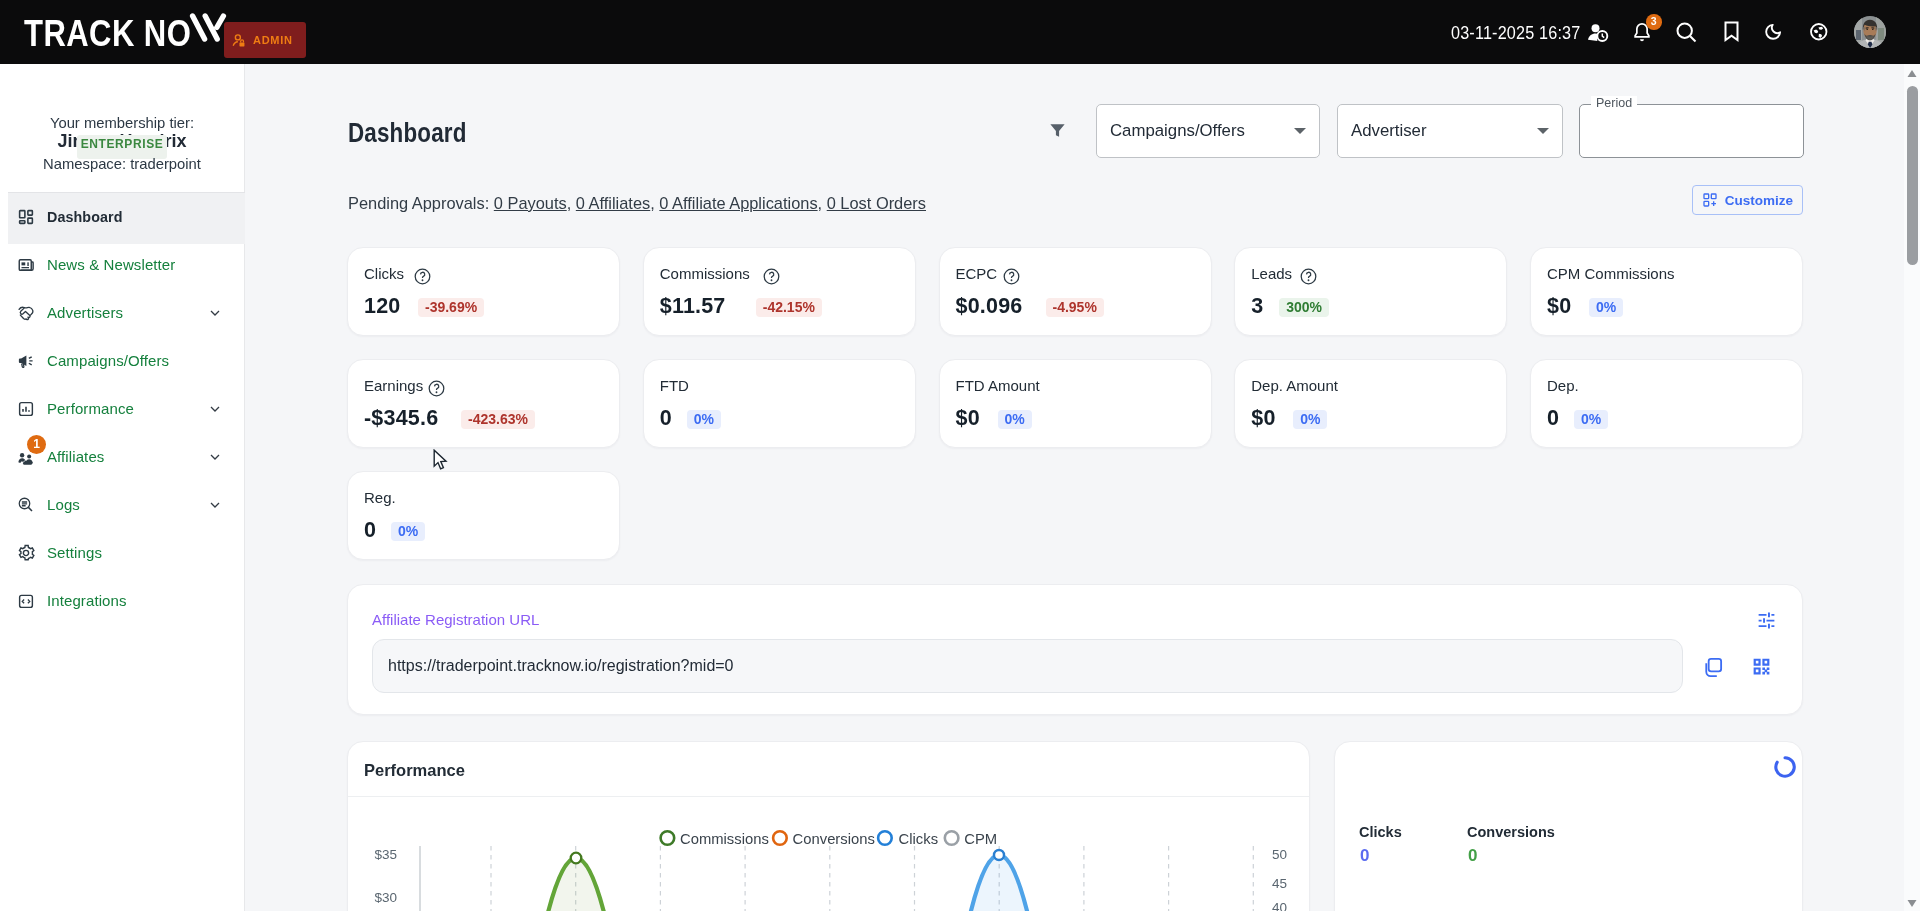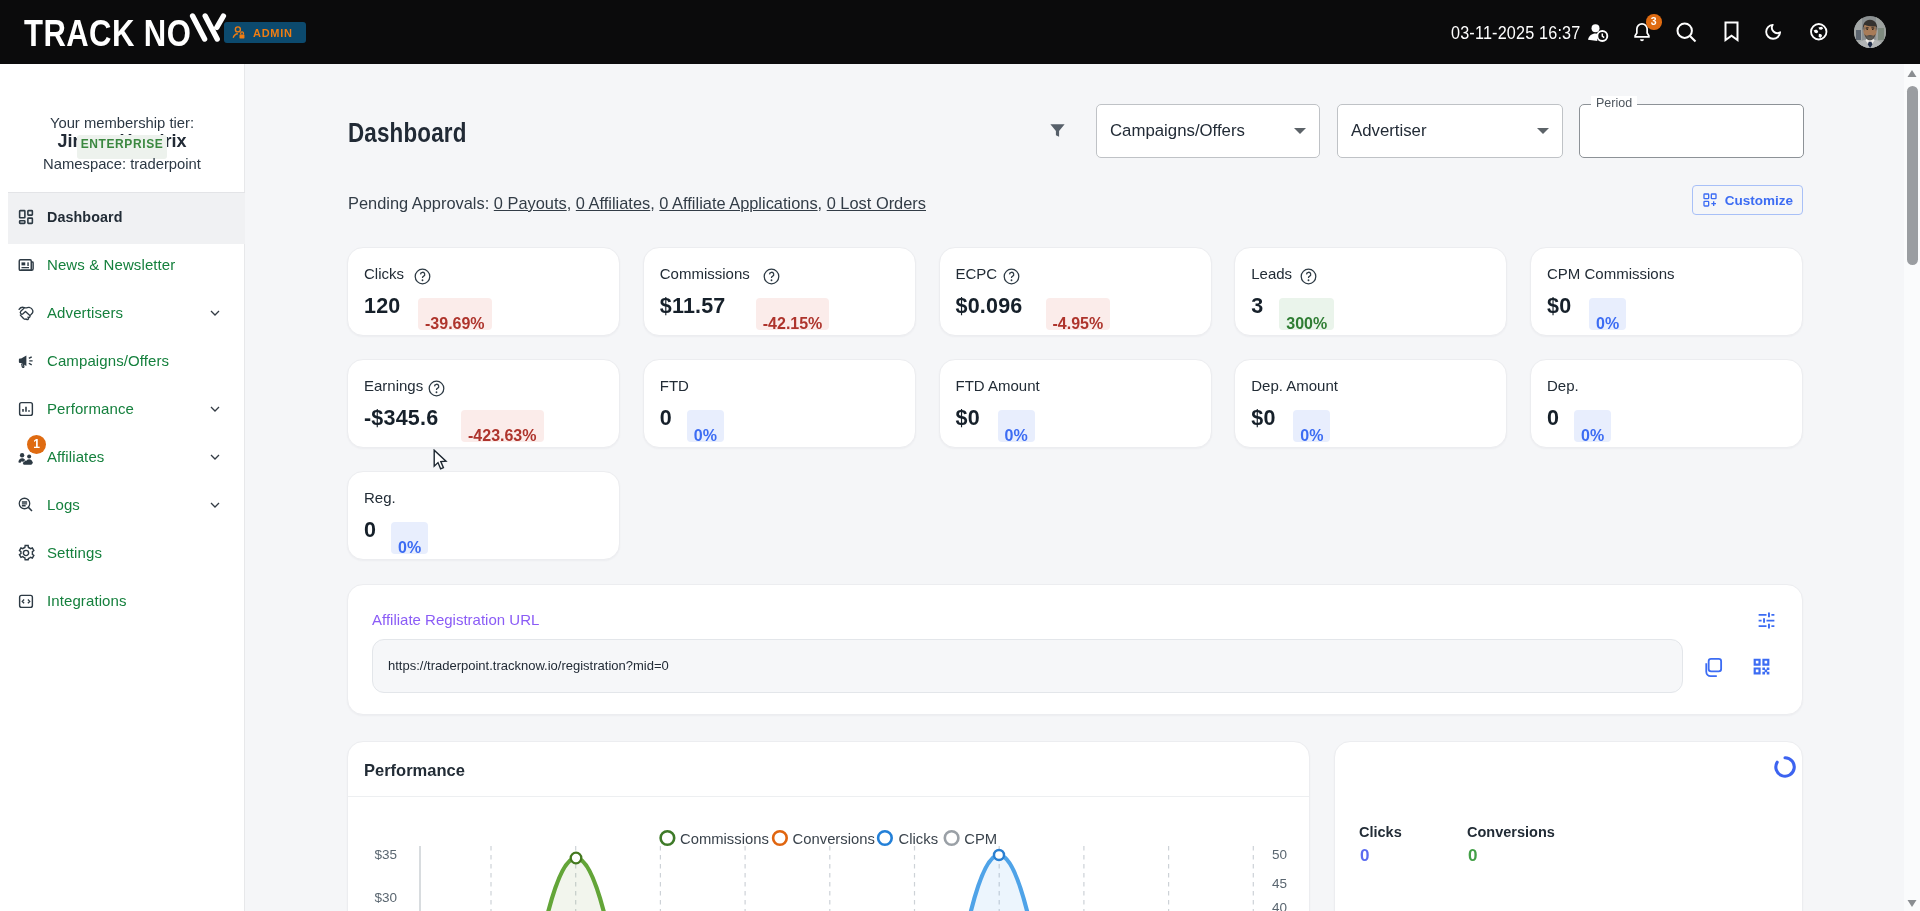--- a/index.html
+++ b/index.html
@@ -3,21 +3,21 @@
 <meta charset="utf-8">
 <style>
 * { margin:0; padding:0; box-sizing:border-box; }
 html,body { width:1920px; height:911px; }
 body { position:relative; overflow:hidden; background:#f5f6f8; font-family:"Liberation Sans", sans-serif; color:#1d2630; }
 .abs { position:absolute; }
 
 
 .header { position:absolute; left:0; top:0; width:1920px; height:64px; background:#0b0b0c; }
 .logo { position:absolute; left:24px; top:13px; color:#fff; font-size:36px; font-weight:bold; letter-spacing:0.5px; white-space:nowrap; transform:scaleX(0.862); transform-origin:0 0; }
-.adminbadge { position:absolute; left:224px; top:22px; width:82px; height:21px; background:#0c4a6e; border-radius:3px; display:flex; align-items:center; padding-left:7px; }
+.adminbadge { position:absolute; left:224px; top:22px; width:82px; height:36px; background:#7f1d1d; border-radius:3px; display:flex; align-items:center; padding-left:7px; }
 .adminbadge .txt { color:#ef7d13; font-size:11px; font-weight:bold; letter-spacing:0.7px; margin-left:7px; }
 .hdate { position:absolute; left:1451px; top:22px; color:#fff; font-size:18.5px; letter-spacing:0.2px; transform:scaleX(0.875); transform-origin:0 0; }
 .hicon { position:absolute; top:0; }
 
 
 .sidebar { position:absolute; left:0; top:64px; width:245px; height:847px; background:#fff; border-right:1px solid #e7e8ea; }
 .sb-name { position:absolute; top:90px; left:0; width:244px; text-align:center; font-size:18px; font-weight:bold; color:#222b36;margin-top:41px; }
 .sb-tier { position:absolute; top:115px; left:0; width:244px; text-align:center; font-size:14.8px; color:#2c3844; }
 .sb-ent { position:absolute; top:135px; left:77px; width:90px; height:24px; background:#edf2ed; border-radius:3px; text-align:center; font-size:12px; font-weight:bold; color:#3b8840; letter-spacing:0.6px; line-height:19px; }
 .sb-ns { position:absolute; top:156px; left:0; width:244px; text-align:center; font-size:14.8px; color:#2c3844; }
@@ -38,29 +38,29 @@
 .periodbox .lab { position:absolute; left:11px; top:-9px; background:#fff; padding:0 5px; font-size:12.5px; color:#4e565e; }
 .periodbox .val { position:absolute; left:13px; top:0; line-height:52px; font-size:15.7px; color:#222b36; }
 .custbtn { position:absolute; left:1692px; top:185px; width:111px; height:30px; border:1px solid #a8c0f7; border-radius:4px; background:#f5f6f8; color:#3c6cf3; font-size:13.5px; font-weight:bold; display:flex; align-items:center; justify-content:center; gap:7px; }
 
 
 .card { position:absolute; background:#fff; border:1px solid #ecedf0; border-radius:16px; box-shadow:0 1px 2px rgba(20,30,50,0.04); }
 .sc { width:273px; height:89px; }
 .sc .t { position:absolute; left:16px; top:17px; font-size:15px; color:#222c36; }
 .sc .q { position:absolute; top:19.5px; width:17px; height:17px; }
 .sc .v { position:absolute; left:16px; top:46px; font-size:21.5px; font-weight:bold; color:#16202a; letter-spacing:0.2px; }
-.badge { position:absolute; top:50px; height:19px; border-radius:4px; font-size:16px; font-weight:bold; line-height:19px; padding:16px 7px; }
+.badge { position:absolute; top:50px; height:19px; border-radius:4px; font-size:14px; font-weight:bold; line-height:19px; padding:0 7px; }
 .badge.red { color:#ae342c; background:#fbecea; }
 .badge.green { color:#2f7d33; background:#eaf4eb; }
 .badge.blue { color:#3c6cf3; background:#e8eefd; }
 
 
 .urlcard { left:347px; top:584px; width:1456px; height:131px; }
 .urlcard .lab { position:absolute; left:24px; top:26px; font-size:15px; color:#8b5cf6; }
-.urlinput { position:absolute; left:24px; top:54px; width:1311px; height:54px; background:#f6f7f9; border:1px solid #e3e6ea; border-radius:12px; font-size:13px; color:#222b36; line-height:52px; padding-left:15px; }
+.urlinput { position:absolute; left:24px; top:54px; width:1311px; height:54px; background:#f6f7f9; border:1px solid #e3e6ea; border-radius:12px; font-size:16px; color:#222b36; line-height:52px; padding-left:15px; }
 
 
 .perfcard { left:347px; top:741px; width:963px; height:240px; }
 .livecard { left:1334px; top:741px; width:469px; height:240px; }
 .cardhead { position:absolute; left:0; top:0; width:100%; height:55px; border-bottom:1px solid #edeff1; }
 .cardhead .ht { position:absolute; left:16px; top:19px; font-size:16.5px; font-weight:bold; color:#222c36; }
 .lt-lab { position:absolute; top:82px; font-size:14.5px; font-weight:bold; color:#222c36; }
 .lt-val { position:absolute; top:104px; font-size:17px; font-weight:bold; }
 
 

